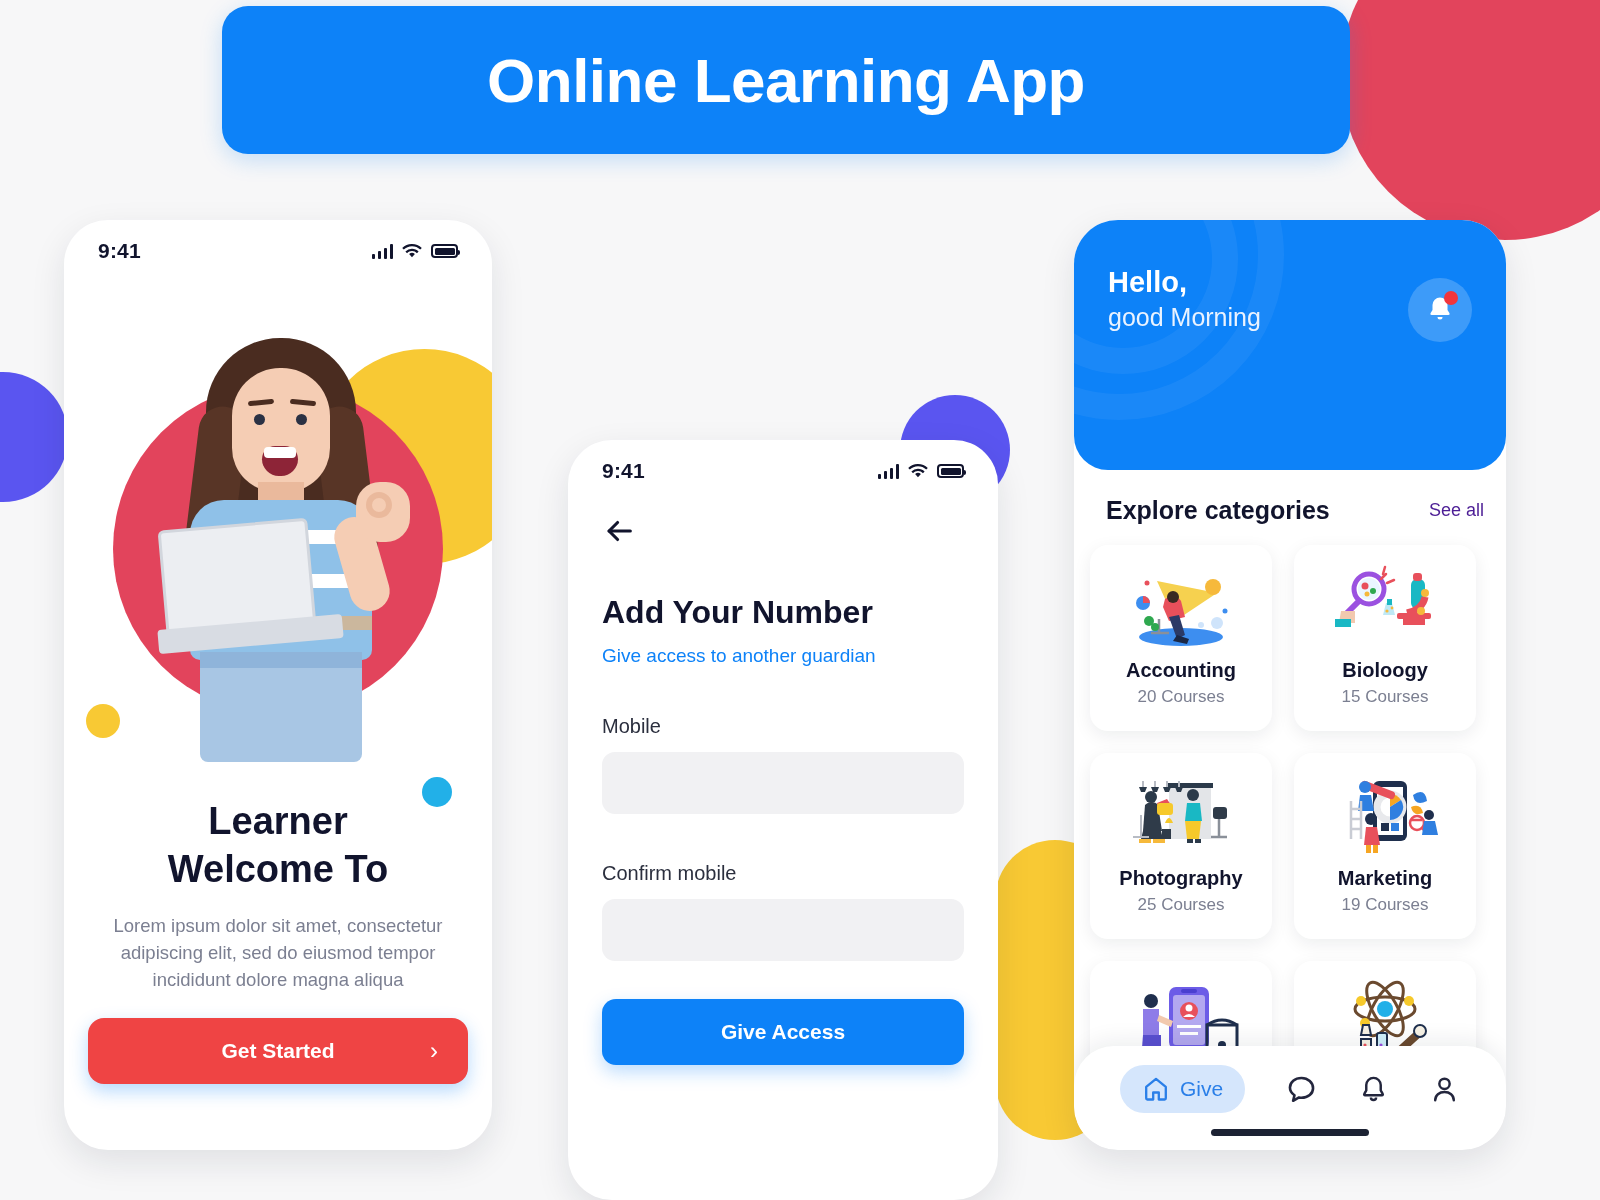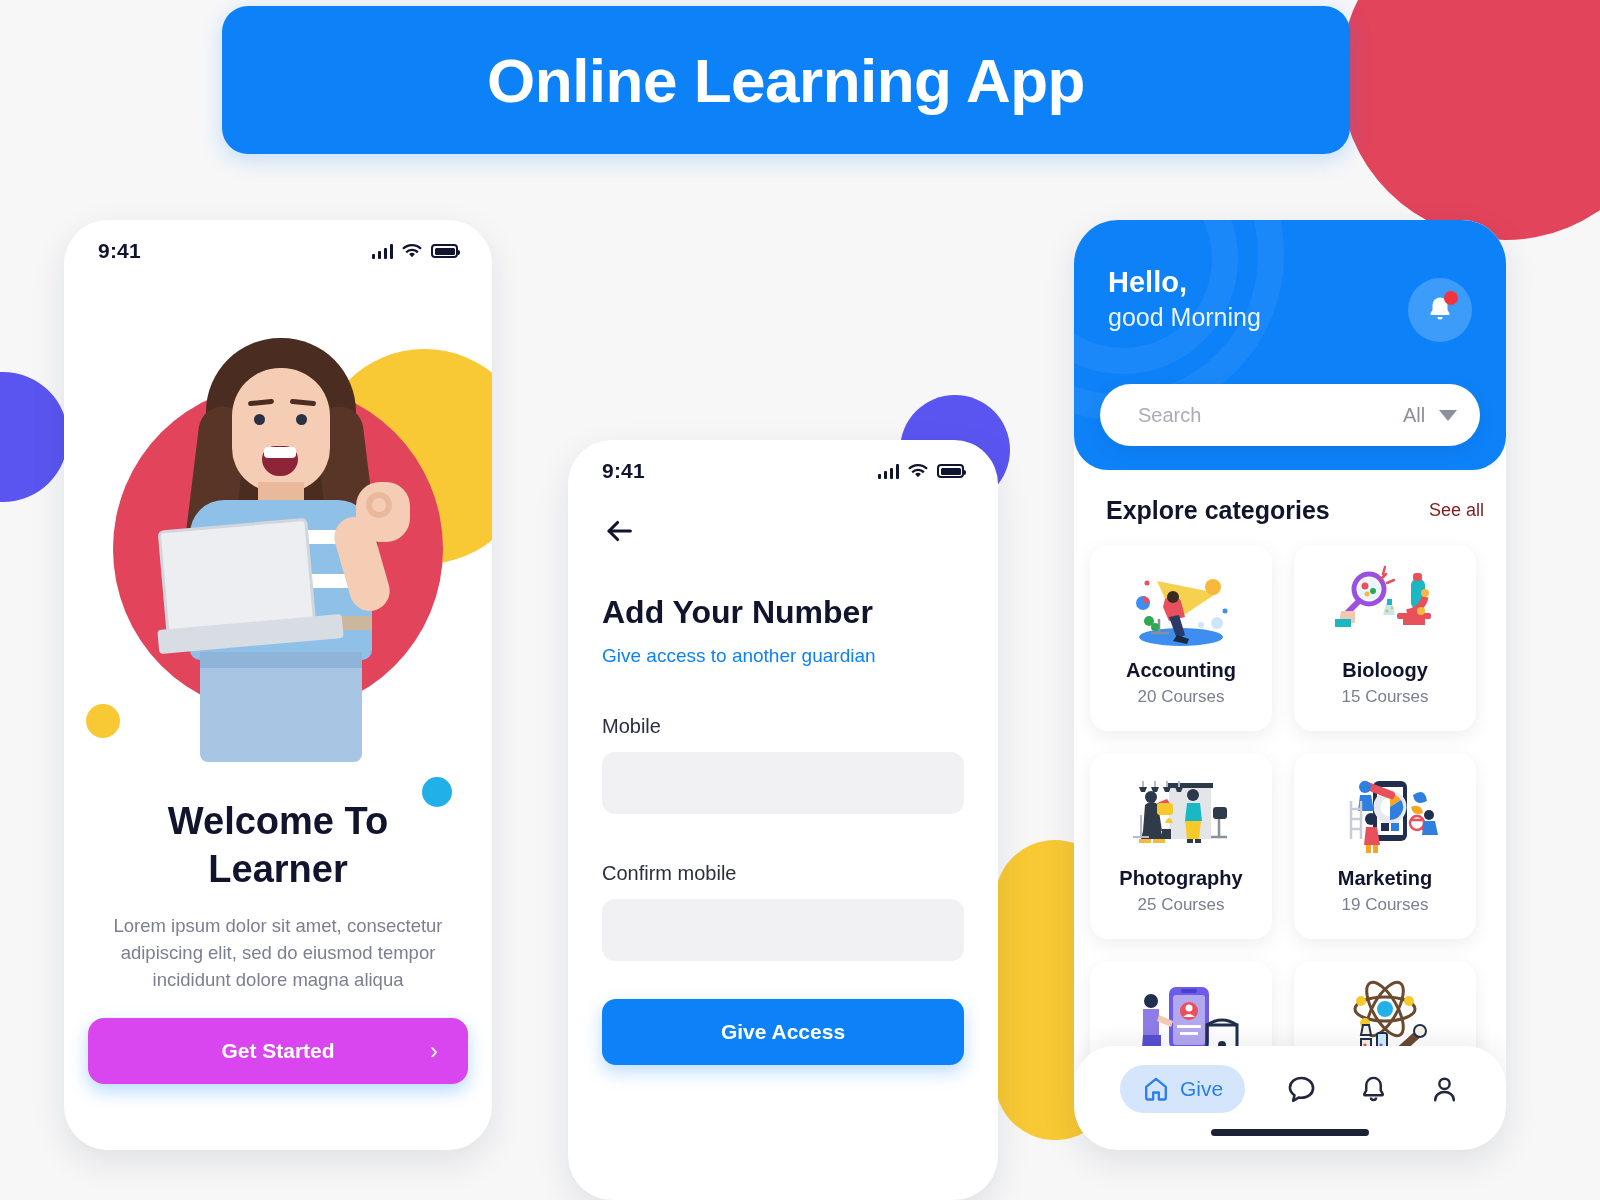--- a/index.html
+++ b/index.html
@@ -111,21 +111,21 @@
   .welcome-title {
     text-align: center; margin-top: 14px;
     font-size: 38px; font-weight: 700; color: #11142d; line-height: 1.25;
   }
   .welcome-sub {
     text-align: center; margin-top: 20px; padding: 0 44px;
     font-size: 18.5px; color: #7b7f91; line-height: 1.45;
   }
   .btn-primary {
     position: absolute; left: 24px; right: 24px; bottom: 66px;
-    height: 66px; background: #d946ef; border-radius: 16px;
+    height: 66px; background: #ef4444; border-radius: 16px;
     display: flex; align-items: center; justify-content: center;
     color: #fff; font-size: 21px; font-weight: 700;
     box-shadow: 0 7px 18px rgba(13,130,248,0.30);
     border: none; cursor: pointer;
   }
   .btn-primary .chev { position: absolute; right: 30px; font-size: 24px; font-weight: 400; }
 
   
   .p2-body { padding: 30px 34px 0 34px; }
   .back-arrow { width: 34px; height: 34px; cursor: pointer; }
@@ -174,21 +174,21 @@
     flex: 1; border: none; outline: none; margin-left: 14px;
     font-size: 20px; color: #11142d; background: transparent;
     font-family: "Liberation Sans", sans-serif;
   }
   .search-input::placeholder { color: #a9adb8; }
   .search-filter { font-size: 20px; color: #8b8f9c; margin-right: 14px; cursor: pointer; }
   .caret { width: 0; height: 0; border-left: 9px solid transparent; border-right: 9px solid transparent; border-top: 11px solid #8b8f9c; cursor: pointer; }
 
   .sec-row { display: flex; align-items: center; justify-content: space-between; padding: 26px 22px 0 32px; }
   .sec-title { font-size: 25px; font-weight: 700; color: #11142d; }
-  .sec-link { font-size: 18px; color: #7f1d1d; cursor: pointer; }
+  .sec-link { font-size: 18px; color: #4c1d95; cursor: pointer; }
 
   .cat-grid { display: grid; grid-template-columns: 1fr 1fr; gap: 22px; padding: 20px 30px 0 16px; }
   .cat-card {
     background: #fff; border-radius: 18px; height: 186px;
     box-shadow: 0 5px 18px rgba(20,25,45,0.075);
     display: flex; flex-direction: column; align-items: center;
     justify-content: flex-start; padding-top: 18px; cursor: pointer;
   }
   .cat-ill { width: 120px; height: 86px; display: flex; align-items: center; justify-content: center; }
   .cat-name { margin-top: 10px; font-size: 20px; font-weight: 700; color: #11142d; }
@@ -272,22 +272,22 @@
         <div class="p-jeans"></div>
         <div class="p-arm-r"></div>
         <div class="p-hand"></div>
           <div class="p-ok"></div>
         <div class="laptop-lid"></div>
         <div class="laptop-base"></div>
       </div>
     </div>
 
     <div class="welcome-title">
+      <div>Learner</div>
       <div>Welcome To</div>
-      <div>Learner</div>
     </div>
     <div class="welcome-sub">Lorem ipsum dolor sit amet, consectetur adipiscing elit, sed do eiusmod tempor incididunt dolore magna aliqua</div>
 
     <button class="btn-primary">
       <span>Get Started</span>
       <span class="chev">›</span>
     </button>
   </div>
 
   <div class="phone phone2">
@@ -339,29 +339,20 @@
       <div class="greet-line2">good Morning</div>
 
       <div class="bell-btn">
         <svg width="30" height="30" viewBox="0 0 24 24" fill="#ffffff">
           <path d="M12 2a6 6 0 0 0-6 6v4l-1.6 2.6A1 1 0 0 0 5.3 16h13.4a1 1 0 0 0 .9-1.4L18 12V8a6 6 0 0 0-6-6z"></path>
           <path d="M10 17.5h4a2 2 0 0 1-4 0z"></path>
         </svg>
         <span class="bell-dot"></span>
       </div>
 
-      <div class="searchbar">
-        <svg width="26" height="26" viewBox="0 0 24 24" fill="none" stroke="#a9adb8" stroke-width="2" stroke-linecap="round">
-          <circle cx="10.5" cy="10" r="6.4"></circle>
-            <line x1="15.4" y1="15" x2="20" y2="20"></line>
-        </svg>
-        <input class="search-input" type="text" placeholder="Search" style="">
-        <div class="search-filter">All</div>
-        <div class="caret"></div>
-      </div>
     </div>
 
     <div class="sec-row">
       <div class="sec-title">Explore categories</div>
       <div class="sec-link">See all</div>
     </div>
 
     <div class="cat-grid">
 
       <div class="cat-card">

